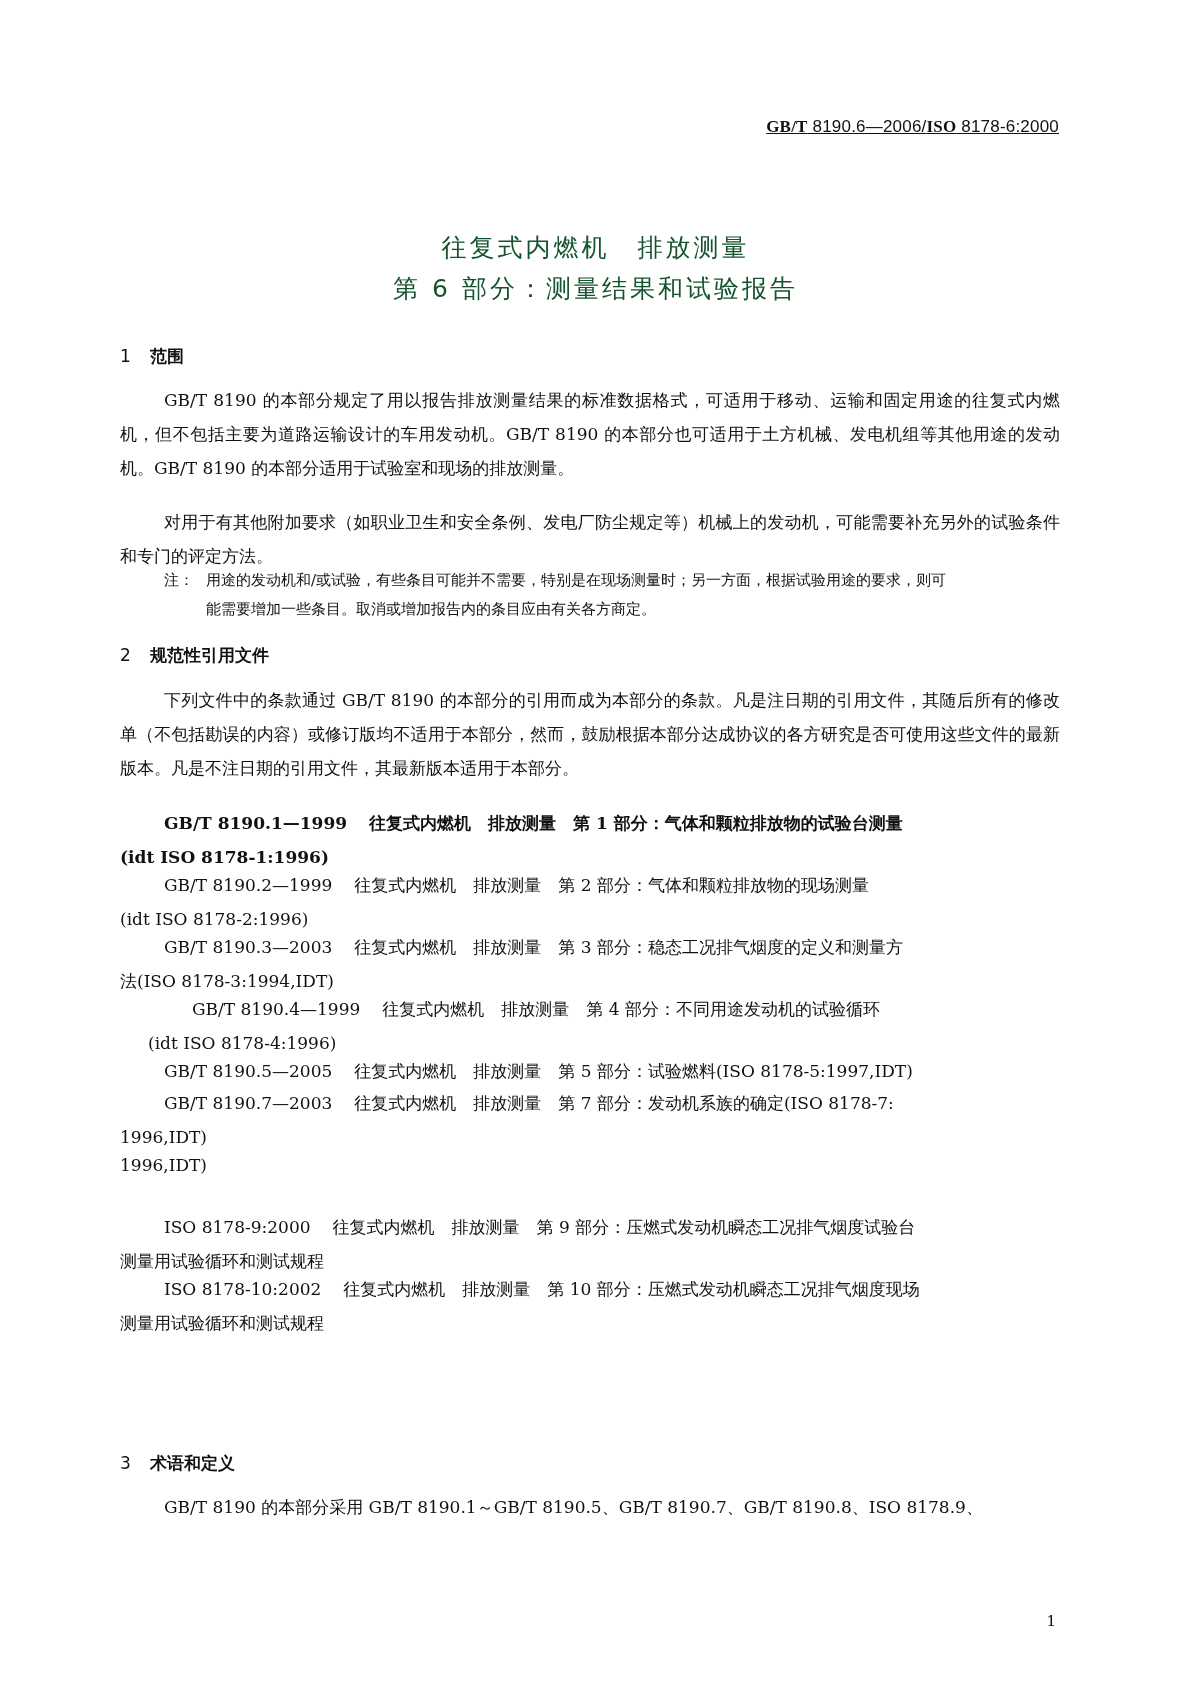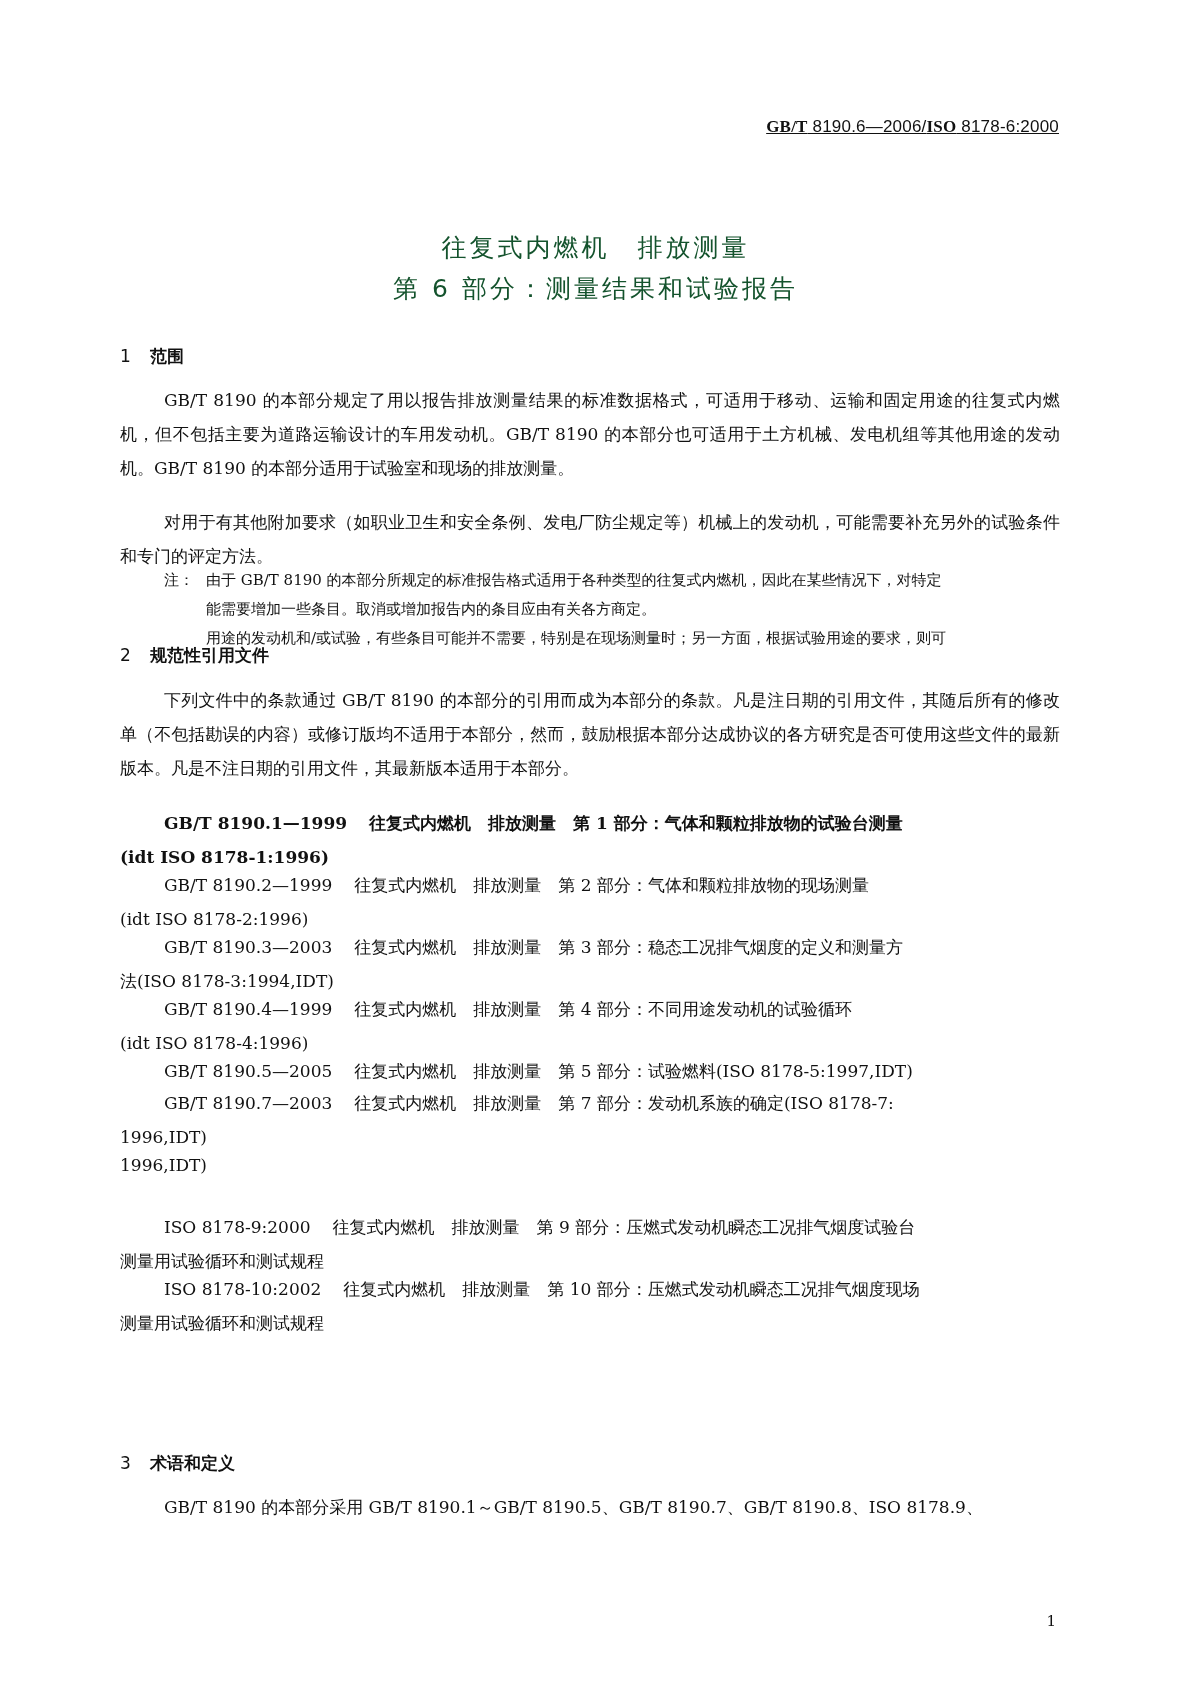--- a/index.html
+++ b/index.html
@@ -58,43 +58,42 @@
 <div class="title title-2">第 6 部分：测量结果和试验报告</div>
 
 <div class="heading" style="top:345px;">
   <span class="num">1</span><span>范围</span>
 </div>
 <div class="para indent" style="top:383px;">GB/T 8190 的本部分规定了用以报告排放测量结果的标准数据格式，可适用于移动、运输和固定用途的往复式内燃机，但不包括主要为道路运输设计的车用发动机。GB/T 8190 的本部分也可适用于土方机械、发电机组等其他用途的发动机。GB/T 8190 的本部分适用于试验室和现场的排放测量。</div>
 <div class="para indent" style="top:505px;">对用于有其他附加要求（如职业卫生和安全条例、发电厂防尘规定等）机械上的发动机，可能需要补充另外的试验条件和专门的评定方法。</div>
 
 <div class="note" style="top:566px;">
   <span class="label">注：</span>
-  <span class="body">由于 GB/T 8190 的本部分所规定的标准报告格式适用于各种类型的往复式内燃机，因此在某些情况下，对特定</span>
+  <span class="body">用途的发动机和/或试验，有些条目可能并不需要，特别是在现场测量时；另一方面，根据试验用途的要求，则可</span>
   <span class="body">能需要增加一些条目。取消或增加报告内的条目应由有关各方商定。</span>
-  <span class="body">用途的发动机和/或试验，有些条目可能并不需要，特别是在现场测量时；另一方面，根据试验用途的要求，则可</span>
 </div>
 
 <div class="heading" style="top:644px;">
   <span class="num">2</span><span>规范性引用文件</span>
 </div>
 <div class="para indent" style="top:683px;">下列文件中的条款通过 GB/T 8190 的本部分的引用而成为本部分的条款。凡是注日期的引用文件，其随后所有的修改单（不包括勘误的内容）或修订版均不适用于本部分，然而，鼓励根据本部分达成协议的各方研究是否可使用这些文件的最新版本。凡是不注日期的引用文件，其最新版本适用于本部分。</div>
 
 <div class="ref" style="top:806px;font-weight:bold;">
   <span class="line1"><span>GB/T 8190.1—1999</span><span class="gap"></span><span>往复式内燃机　排放测量　第 1 部分：气体和颗粒排放物的试验台测量</span></span>
   <span class="line2">(idt ISO 8178-1:1996)</span>
 </div>
 <div class="ref" style="top:868px;">
   <span class="line1"><span>GB/T 8190.2—1999</span><span class="gap"></span><span>往复式内燃机　排放测量　第 2 部分：气体和颗粒排放物的现场测量</span></span>
   <span class="line2">(idt ISO 8178-2:1996)</span>
 </div>
 <div class="ref" style="top:930px;">
   <span class="line1"><span>GB/T 8190.3—2003</span><span class="gap"></span><span>往复式内燃机　排放测量　第 3 部分：稳态工况排气烟度的定义和测量方</span></span>
   <span class="line2">法(ISO 8178-3:1994,IDT)</span>
 </div>
-<div class="ref" style="top:992px;">
+<div class="ref" style="top:992px;margin-left:28px;">
   <span class="line1"><span>GB/T 8190.4—1999</span><span class="gap"></span><span>往复式内燃机　排放测量　第 4 部分：不同用途发动机的试验循环</span></span>
   <span class="line2">(idt ISO 8178-4:1996)</span>
 </div>
 <div class="ref" style="top:1054px;">
   <span class="line1"><span>GB/T 8190.5—2005</span><span class="gap"></span><span>往复式内燃机　排放测量　第 5 部分：试验燃料(ISO 8178-5:1997,IDT)</span></span>
 </div>
 <div class="ref" style="top:1086px;">
   <span class="line1"><span>GB/T 8190.7—2003</span><span class="gap"></span><span>往复式内燃机　排放测量　第 7 部分：发动机系族的确定(ISO 8178-7:</span></span>
   <span class="line2">1996,IDT)</span>
 </div>

